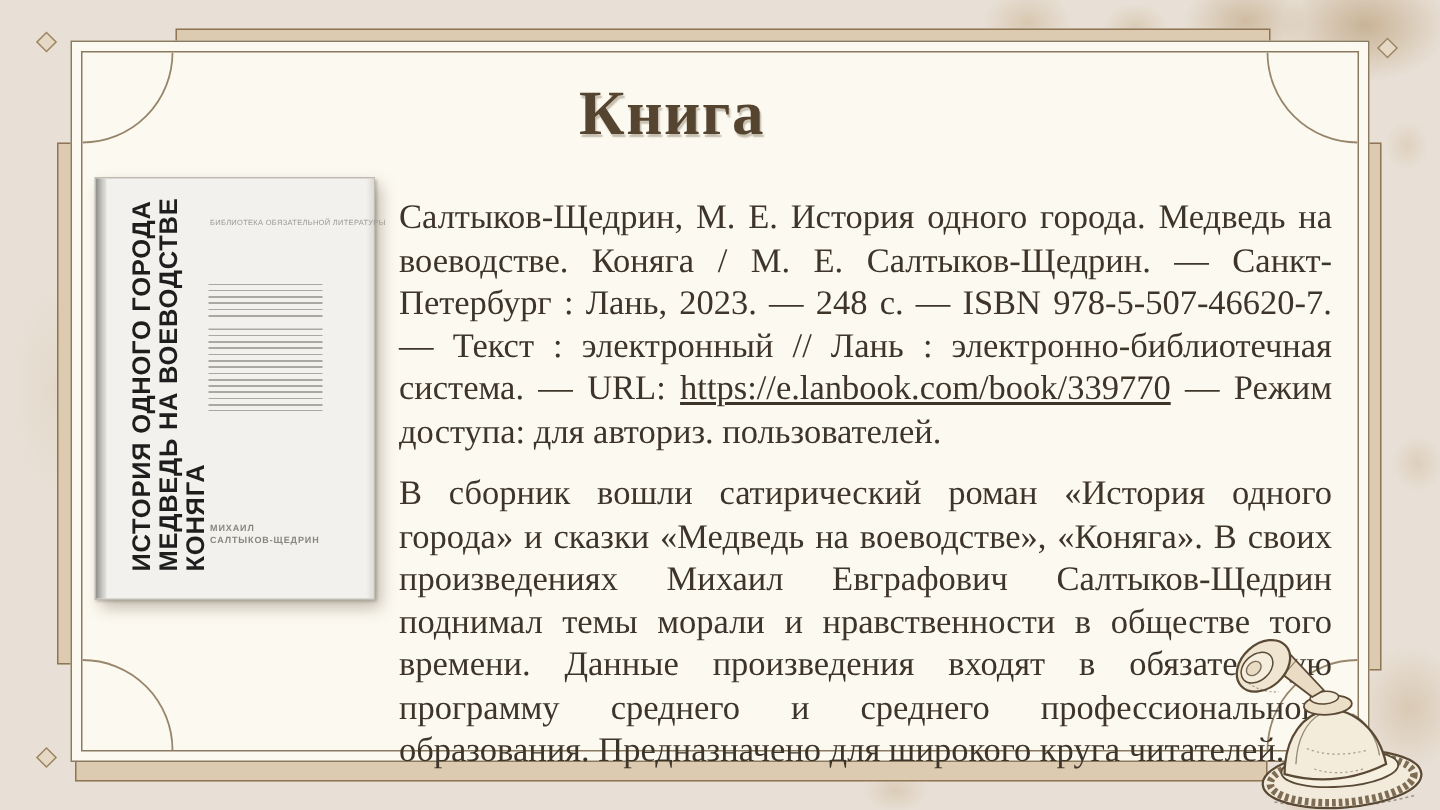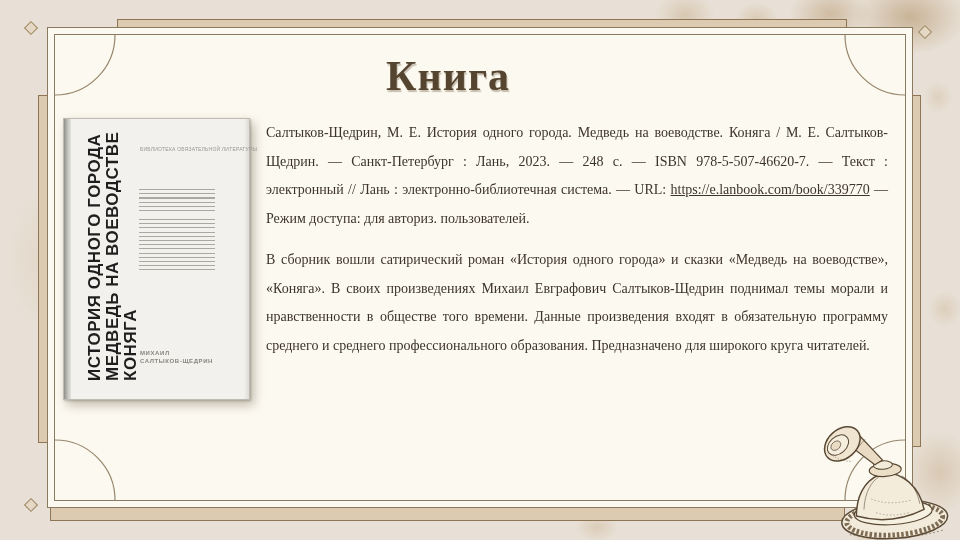--- a/index.html
+++ b/index.html
@@ -26,22 +26,22 @@
   .arcs{position:absolute;left:0;top:0;width:100%;height:100%;pointer-events:none;}
   
   .slide-title{
     position:absolute;left:47px;top:52px;width:802px;
     text-align:center;font-size:42px;font-weight:bold;color:#55442f;
     letter-spacing:1px;text-shadow:1px 2px 1px rgba(70,50,20,0.30);
     margin:0;
   }
   
   .content{
-    position:absolute;left:266px;top:119px;width:622px;
-    font-size:14px;line-height:28.5px;color:#3d342a;text-align:justify;
+    position:absolute;left:266px;top:131px;width:622px;
+    font-size:23px;line-height:28.5px;color:#3d342a;text-align:justify;
   }
   .content p{margin:0;}
   .content p + p{margin-top:13px;}
   .url-link{color:#3d342a;text-decoration:underline;cursor:pointer;}
   
   .book{
     position:absolute;left:63px;top:118px;width:187px;height:282px;
     background:#f2f1ed;border:1px solid #c0bcb4;box-sizing:border-box;
     box-shadow:4px 5px 10px rgba(80,70,50,0.35),1px 1px 2px rgba(80,70,50,0.3);
   }

